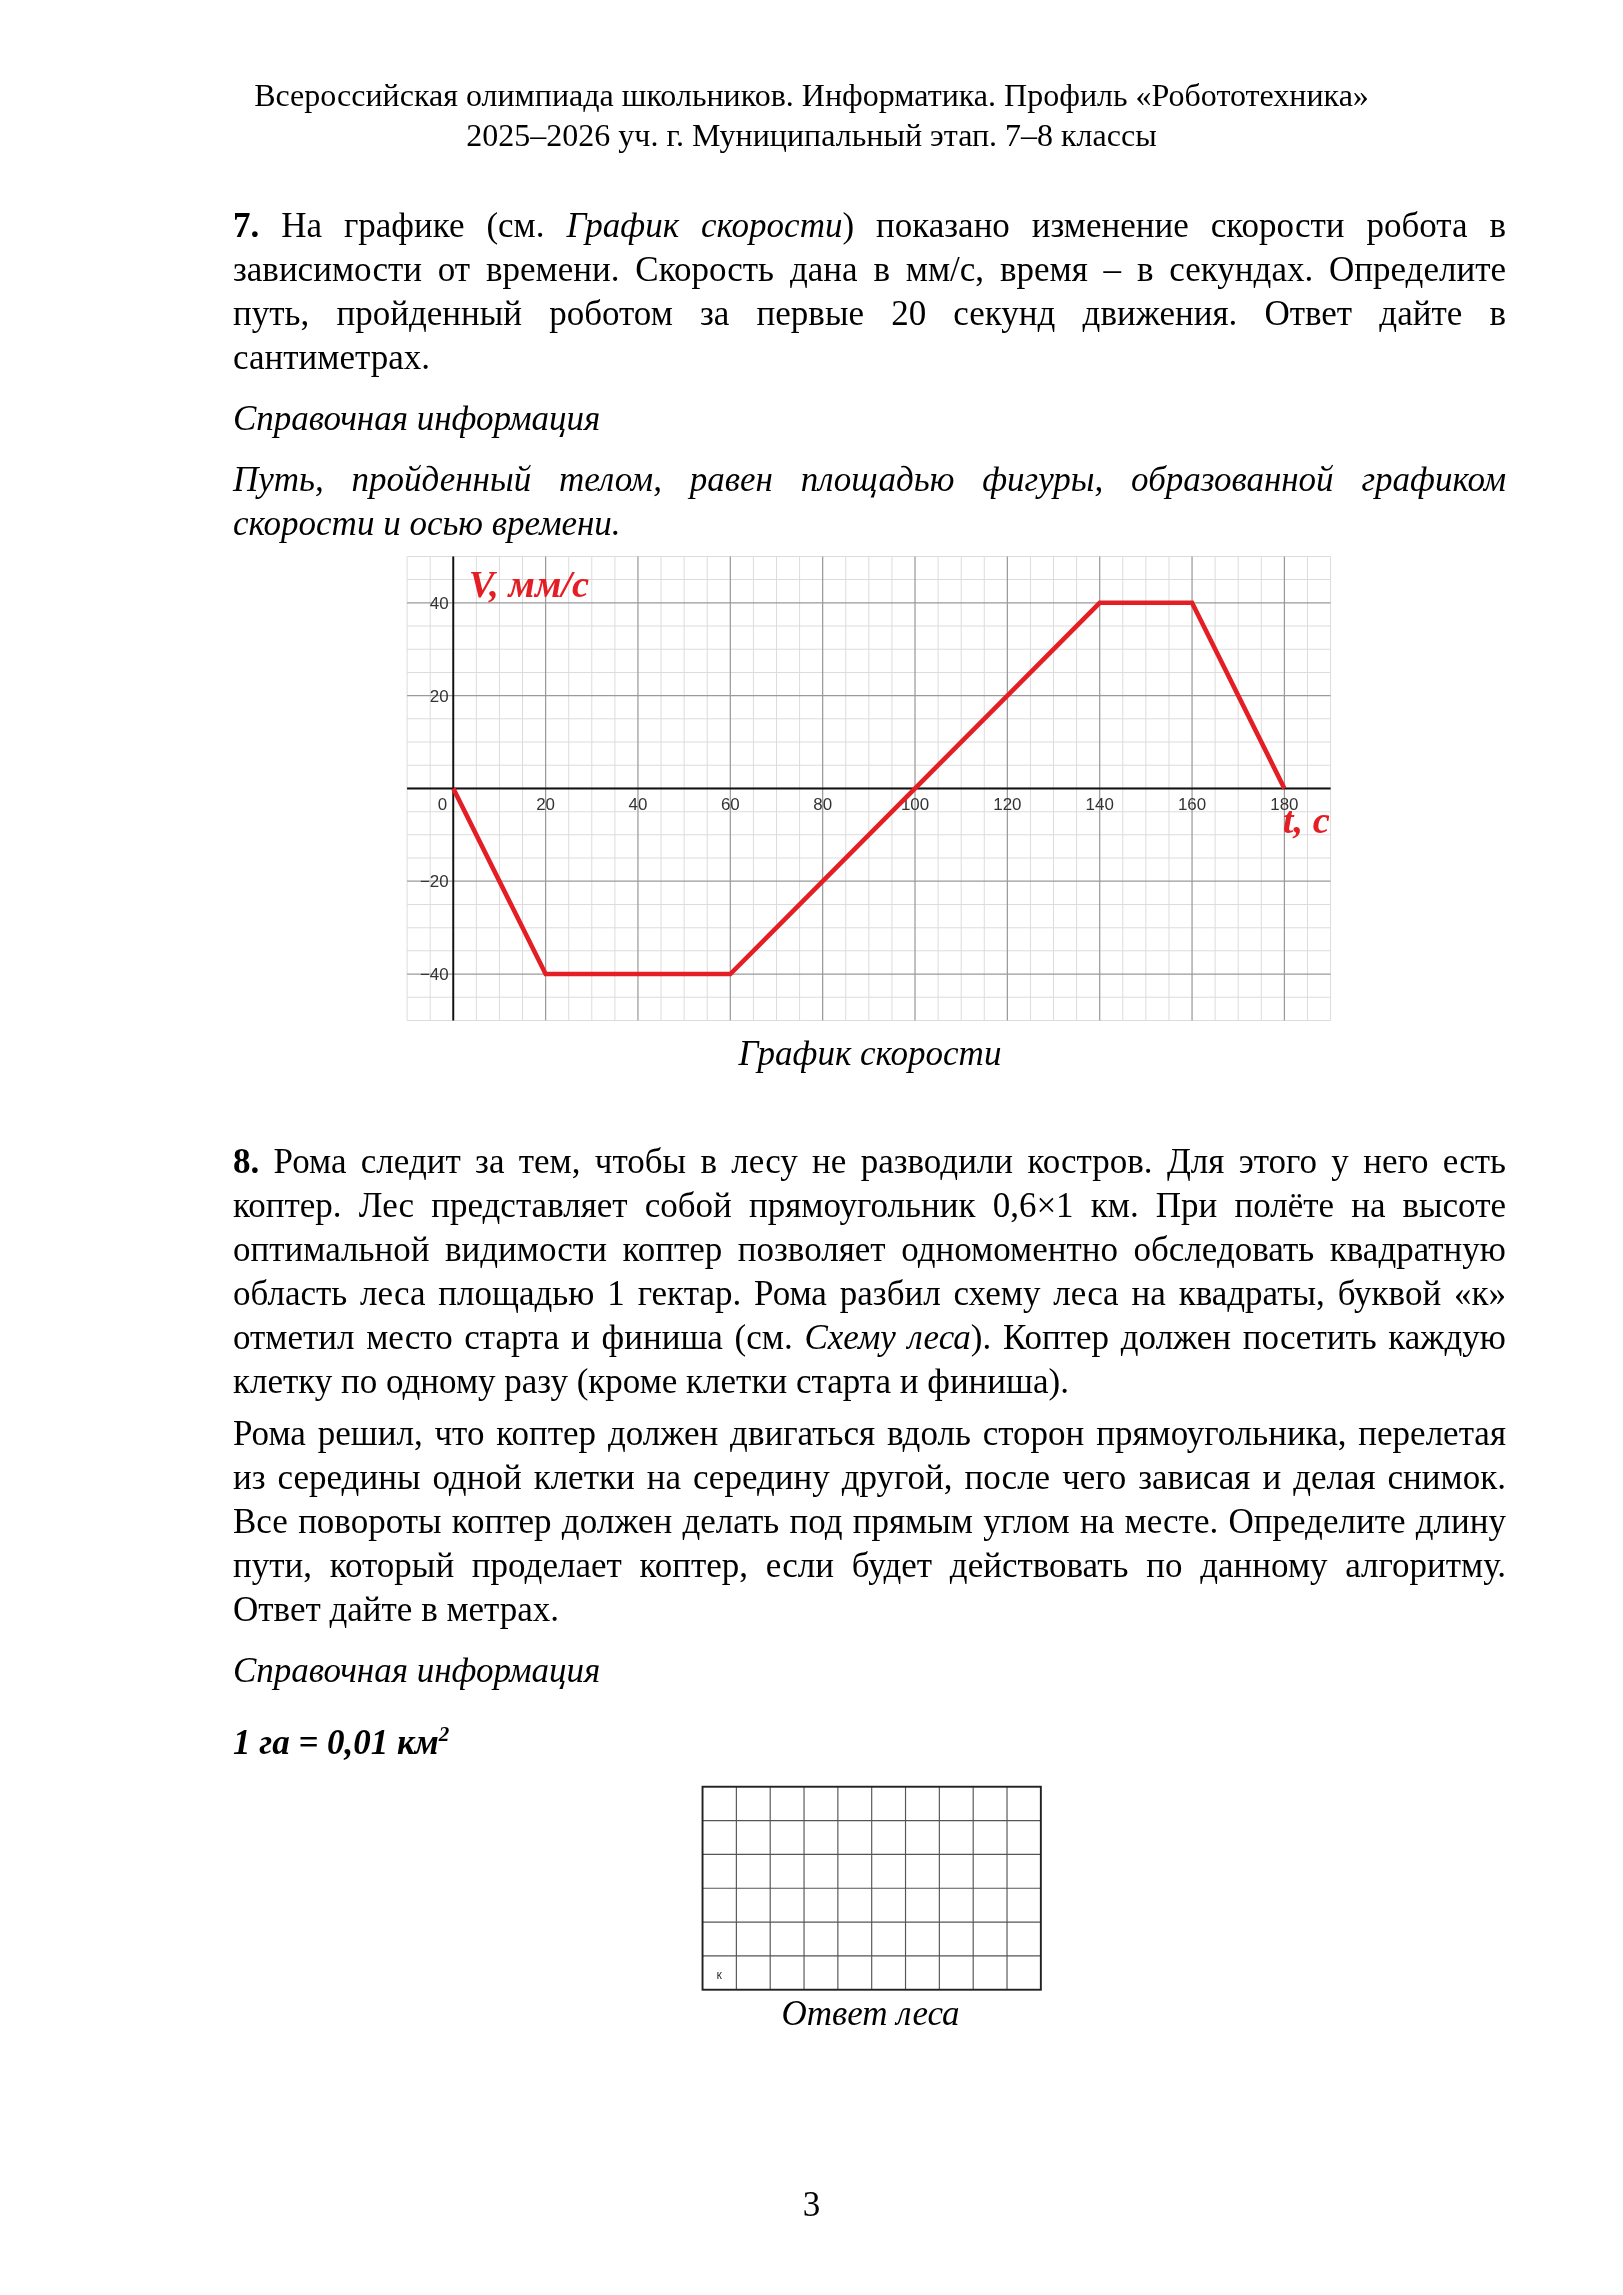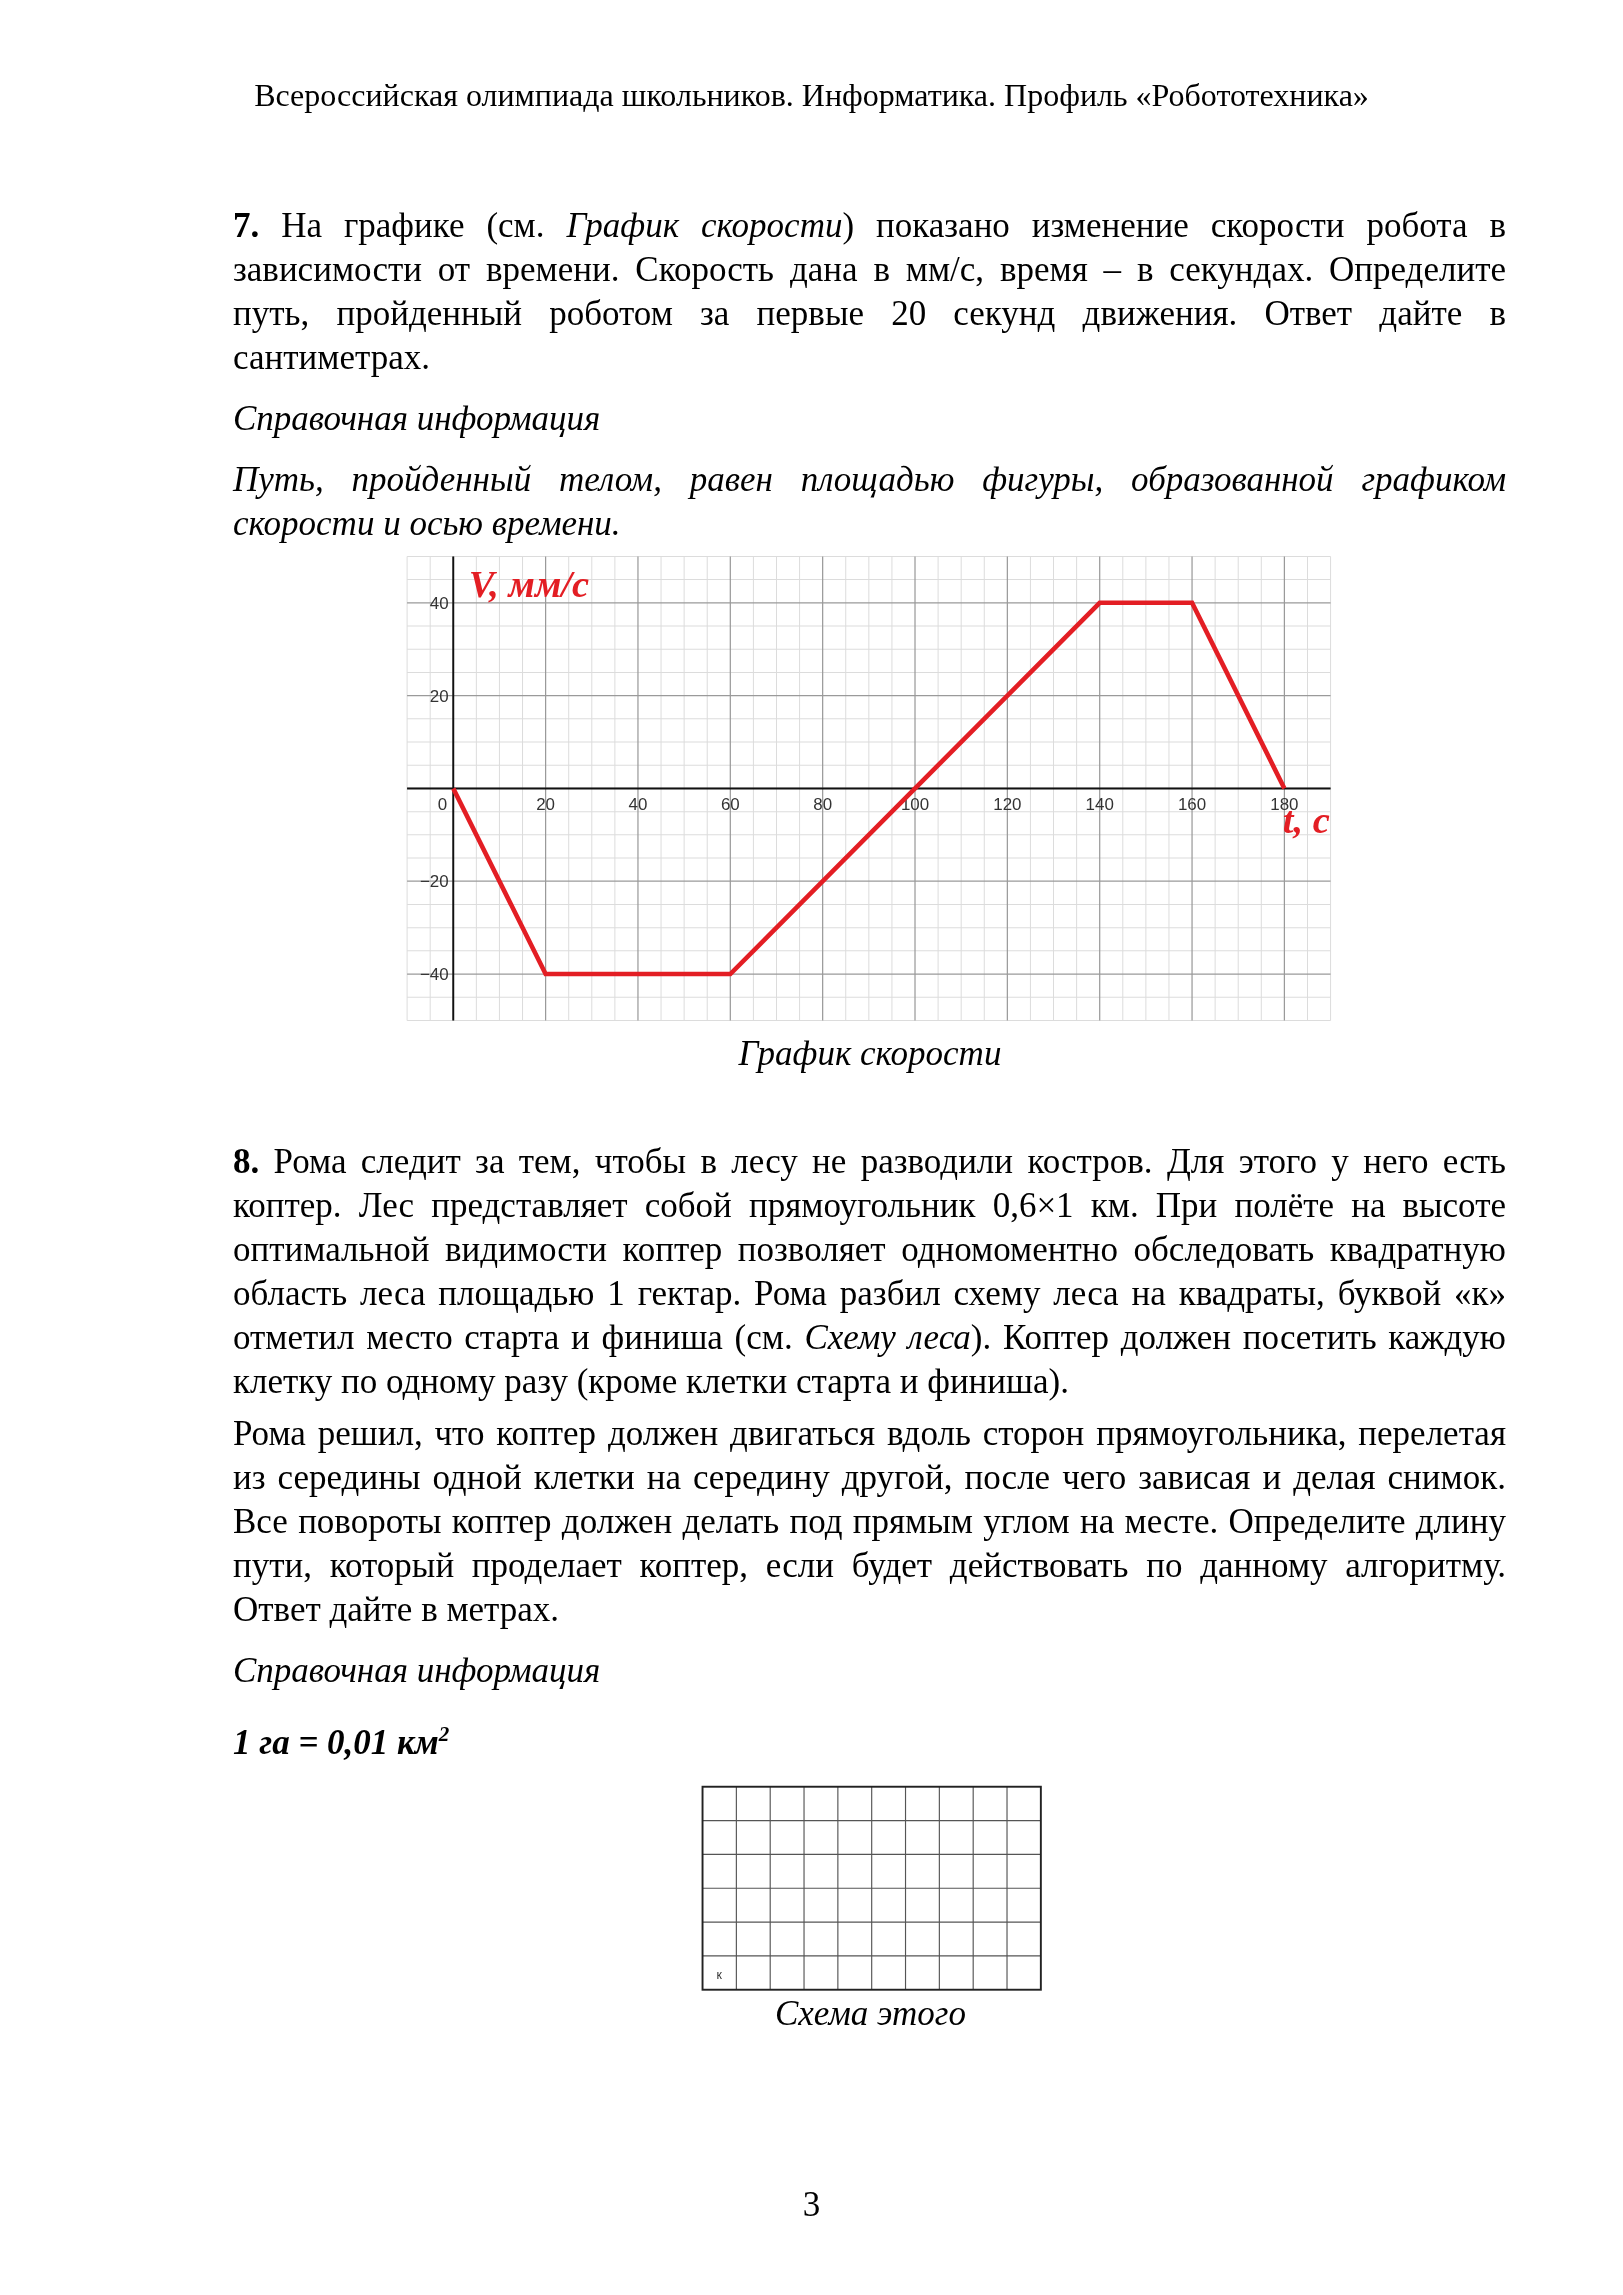--- a/index.html
+++ b/index.html
@@ -17,20 +17,21 @@
   .axis-label { font-family: "Liberation Serif", "DejaVu Serif", serif !important; font-style: italic; font-weight: bold; }
   .grid-wrap { position: absolute; left: 701px; top: 1785px; }
   .pagenum { position: absolute; left: 0; width: 1623px; top: 2185px; text-align: center; font-size: 35px; }
   sup { font-size: 60%; line-height: 0; }
 </style>
 </head>
 <body>
 
 <div class="header">
   <div>Всероссийская олимпиада школьников. Информатика. Профиль «Робототехника»</div>
+  <div>2025–2026 уч. г. Муниципальный этап. 7–8 классы</div>
 </div>
 
 <div class="col" style="top:204px;">
   <p class="p"><b>7.</b><span> На графике (см. </span><span class="it">График скорости</span><span>) показано изменение скорости робота в зависимости от времени. Скорость дана в мм/с, время – в секундах. Определите путь, пройденный роботом за первые 20 секунд движения. Ответ дайте в сантиметрах.</span></p>
   <p class="p it" style="margin-top:17px;">Справочная информация</p>
   <p class="p it" style="margin-top:17px;">Путь, пройденный телом, равен площадью фигуры, образованной графиком скорости и осью времени.</p>
 </div>
 
 <div class="chart-wrap">
   <svg id="chart" width="1623" height="1032" style="position:absolute;left:0;top:0;" viewBox="0 0 2109 1340">
@@ -155,16 +156,16 @@
       <line x1="398" y1="2" x2="398" y2="266" stroke="#555" stroke-width="1.5"></line>
       <line x1="2" y1="46" x2="442" y2="46" stroke="#555" stroke-width="1.5"></line>
       <line x1="2" y1="90" x2="442" y2="90" stroke="#555" stroke-width="1.5"></line>
       <line x1="2" y1="134" x2="442" y2="134" stroke="#555" stroke-width="1.5"></line>
       <line x1="2" y1="178" x2="442" y2="178" stroke="#555" stroke-width="1.5"></line>
       <line x1="2" y1="222" x2="442" y2="222" stroke="#555" stroke-width="1.5"></line>
       <rect x="2" y="2" width="440" height="264" fill="none" stroke="#222" stroke-width="2.5"></rect>
       <text x="20" y="252" font-size="16" font-family="&quot;Liberation Sans&quot;, sans-serif" fill="#333">к</text>
     </svg>
 </div>
-<div class="caption" style="left:678px;width:385px;top:1994px;">Схема этого</div>
+<div class="caption" style="left:678px;width:385px;top:1994px;">Ответ леса</div>
 
 <div class="pagenum">3</div>
 
 
 </body></html>

